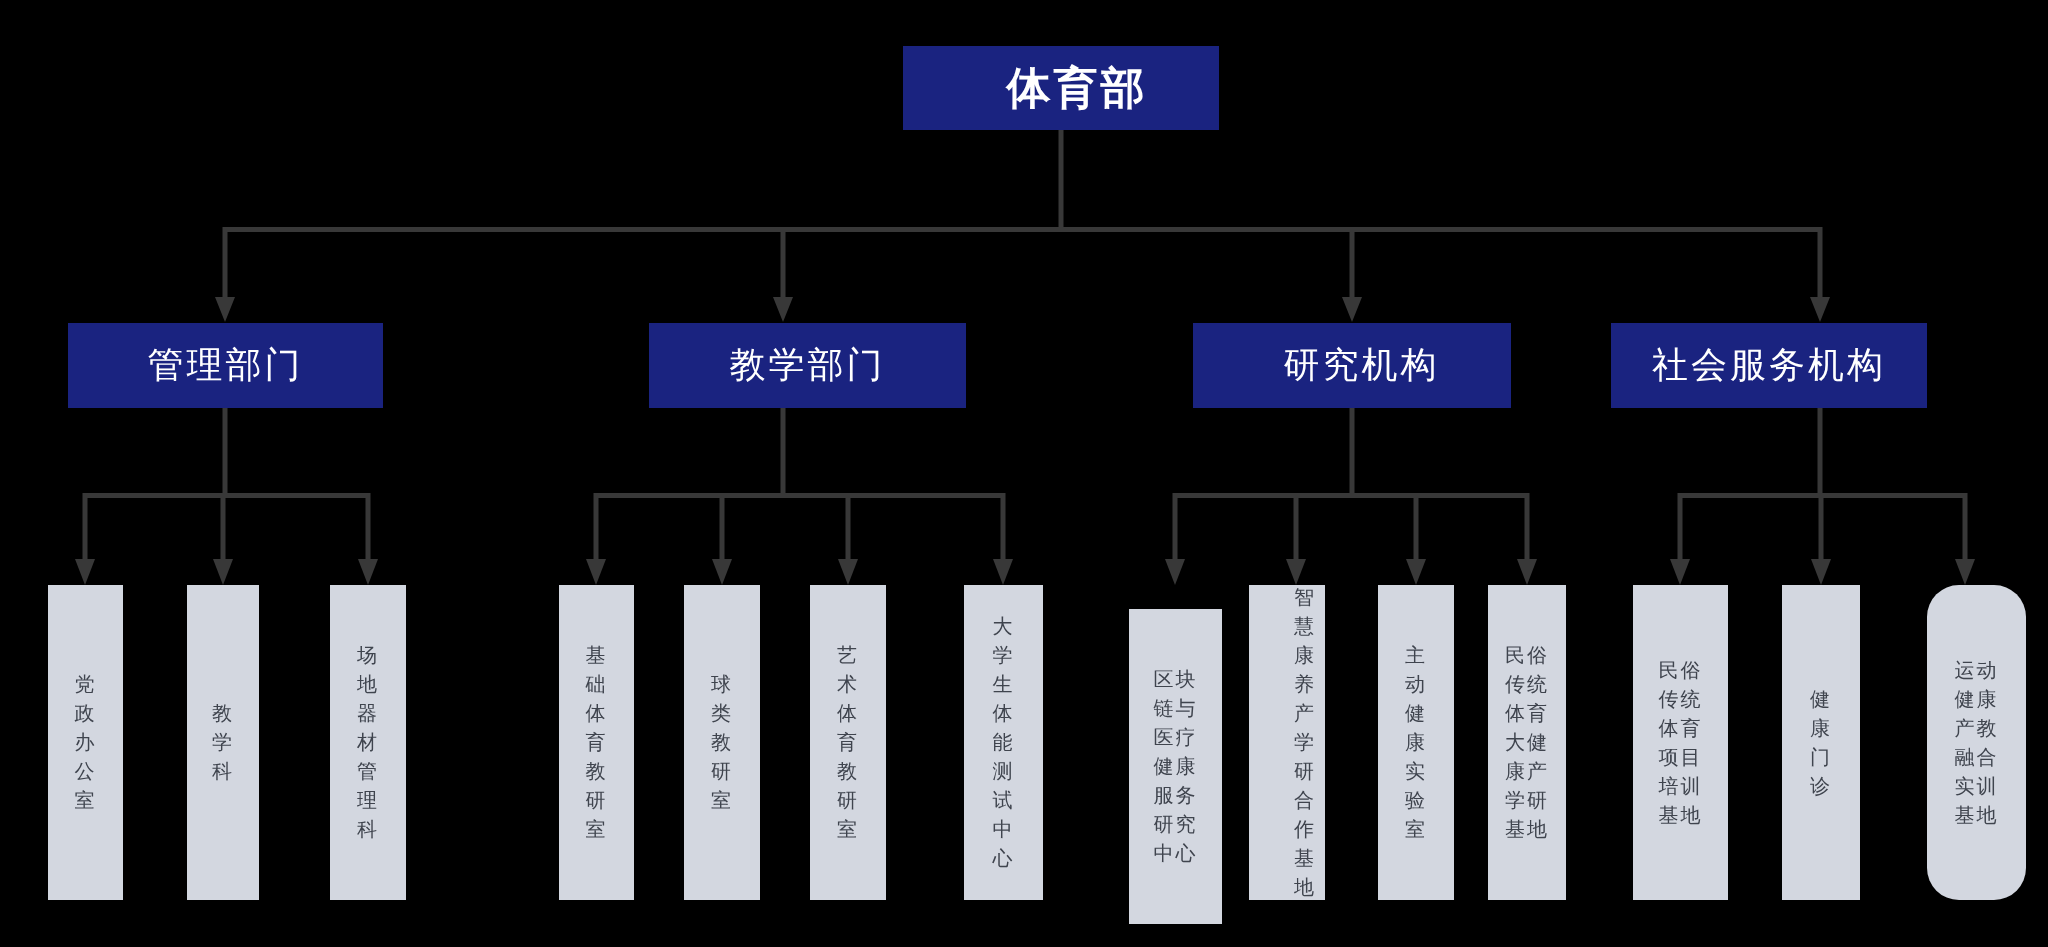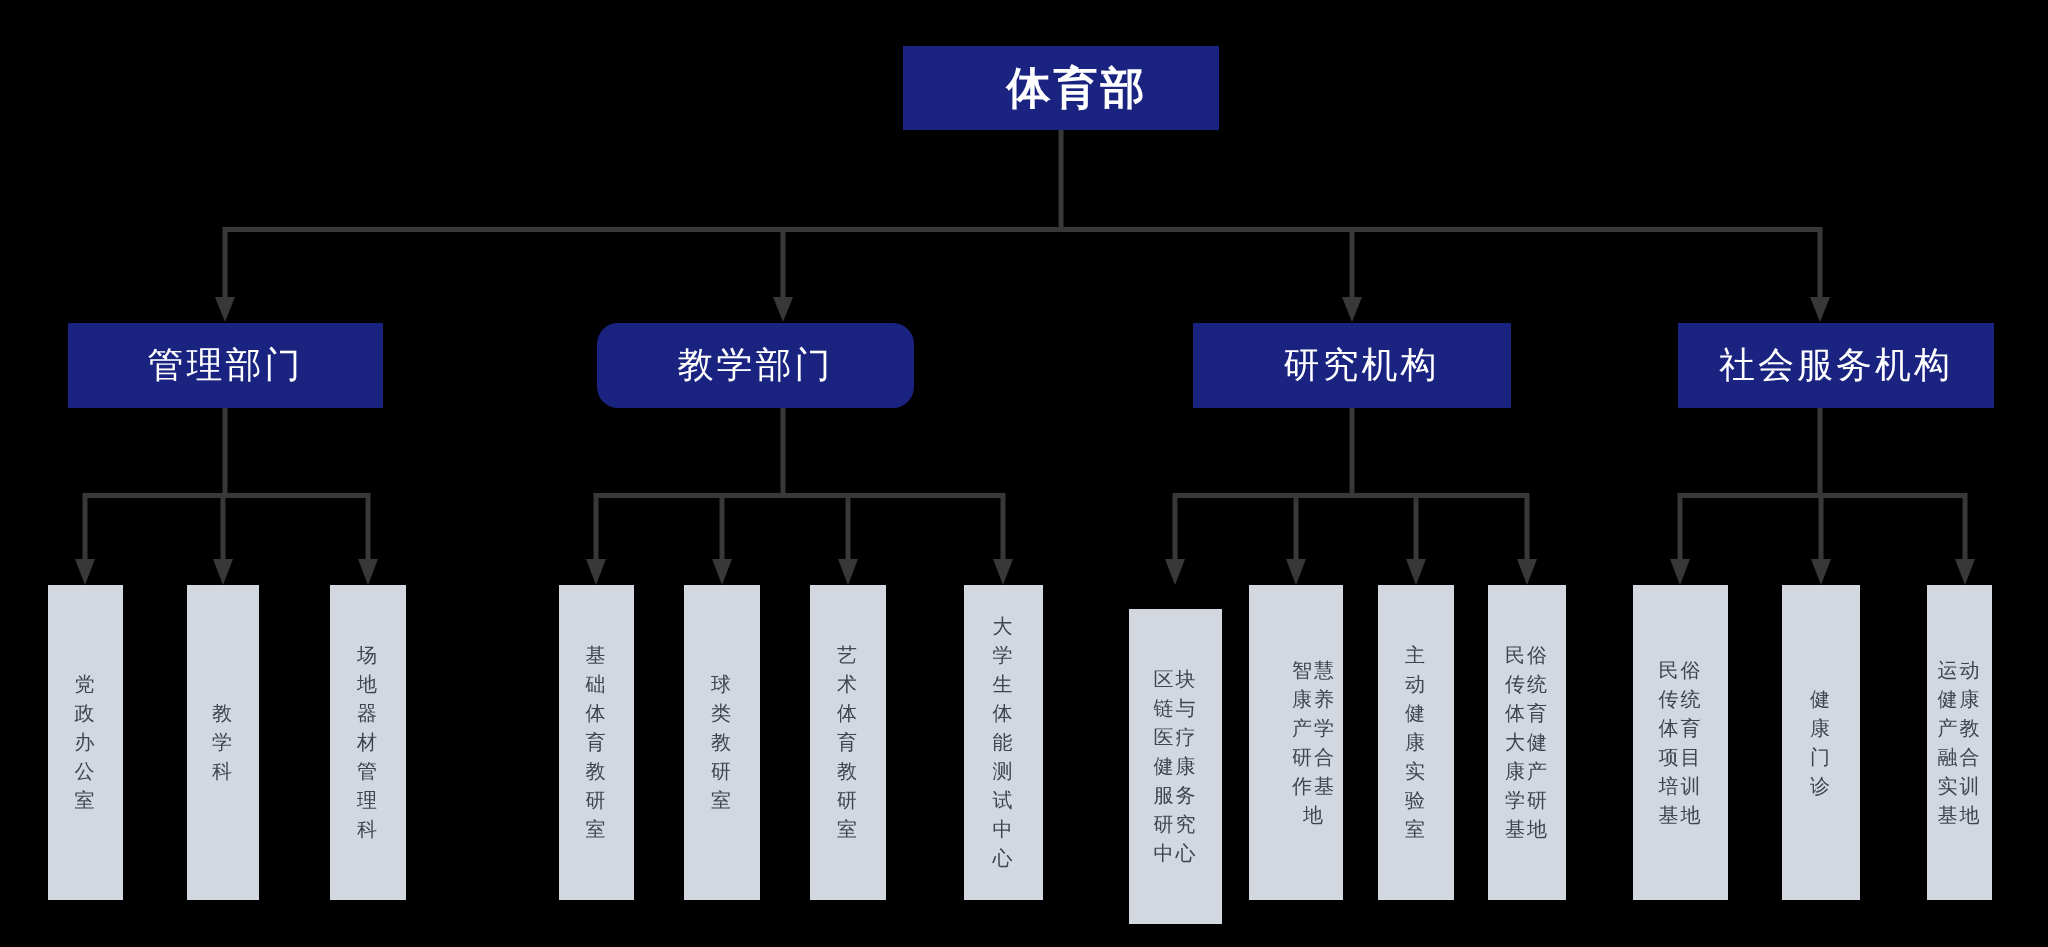--- a/index.html
+++ b/index.html
@@ -100,23 +100,23 @@
       <line x1="1965" y1="493" x2="1965" y2="562"></line>
       <path d="M1670 559 L1690 559 L1680 585 Z"></path>
       <path d="M1811 559 L1831 559 L1821 585 Z"></path>
       <path d="M1955 559 L1975 559 L1965 585 Z"></path>
     </g>
   </svg>
 
   <div class="node l1" style="left:903px;width:316px;padding-left:32px;">体育部</div>
 
   <div class="node l2" style="left:68px;width:315px;">管理部门</div>
-  <div class="node l2" style="left:597px;width:317px;border-radius:21px;">教学部门</div>
+  <div class="node l2" style="left:649px;width:317px;">教学部门</div>
   <div class="node l2" style="left:1193px;width:318px;padding-left:19px;">研究机构</div>
-  <div class="node l2" style="left:1678px;width:316px;">社会服务机构</div>
+  <div class="node l2" style="left:1611px;width:316px;">社会服务机构</div>
 
   <div class="node leaf" style="left:48px;width:75px;">党
 政
 办
 公
 室</div>
   <div class="node leaf" style="left:187px;width:72px;">教
 学
 科</div>
   <div class="node leaf" style="left:330px;width:76px;">场
@@ -156,21 +156,21 @@
 中
 心</div>
 
   <div class="node leaf" style="left:1129px;width:93px;margin-top:24px;">区块
 链与
 医疗
 健康
 服务
 研究
 中心</div>
-  <div class="node leaf" style="left:1249px;width:94px;padding-left:36px;">智慧
+  <div class="node leaf" style="left:1249px;width:76px;padding-left:36px;">智慧
 康养
 产学
 研合
 作基
 地</div>
   <div class="node leaf" style="left:1378px;width:76px;">主
 动
 健
 康
 实
@@ -187,20 +187,20 @@
   <div class="node leaf" style="left:1633px;width:95px;">民俗
 传统
 体育
 项目
 培训
 基地</div>
   <div class="node leaf" style="left:1782px;width:78px;">健
 康
 门
 诊</div>
-  <div class="node leaf" style="left:1927px;width:65px;">运动
+  <div class="node leaf" style="left:1927px;width:99px;border-radius:32px;">运动
 健康
 产教
 融合
 实训
 基地</div>
 
 </div>
 
 </body></html>

